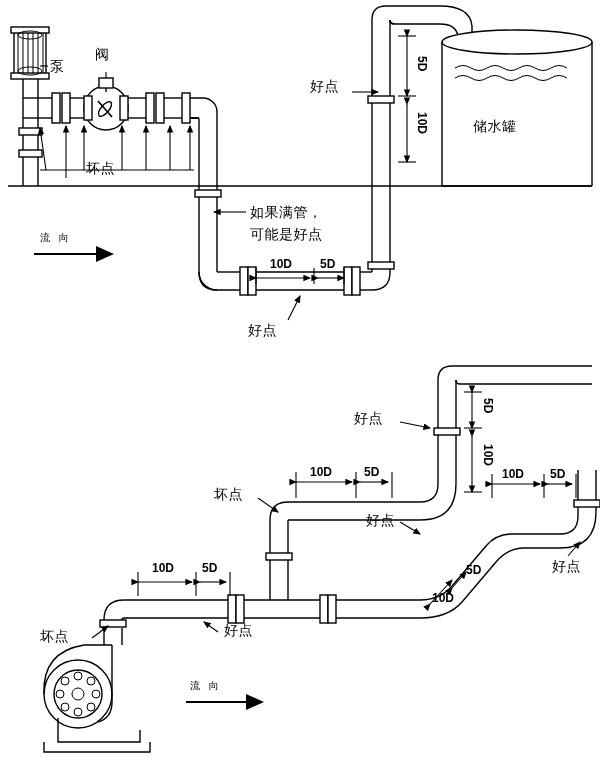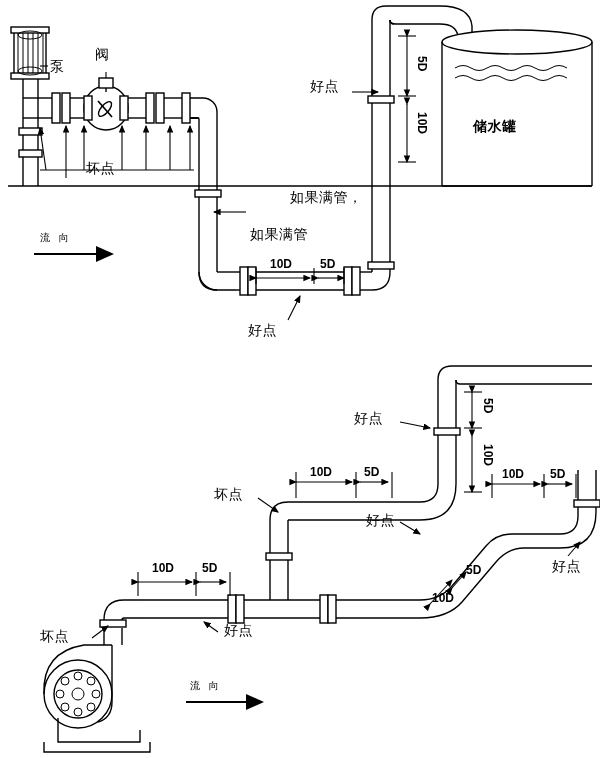--- a/index.html
+++ b/index.html
@@ -343,24 +343,24 @@
 
       <line x1="186" y1="702" x2="262" y2="702" stroke-width="2" marker-end="url(#ahb)"></line>
 
     </g>
   </svg>
 
   <div class="lbl cn" style="left:50px; top:58px;">泵</div>
   <div class="lbl cn" style="left:95px; top:46px;">阀</div>
   <div class="lbl cn" style="left:86px; top:160px;">坏点</div>
   <div class="lbl cn" style="left:310px; top:78px;">好点</div>
-  <div class="lbl cn two-line" style="left:250px; top:187px;margin-left:40px;">如果满管，</div>
-  <div class="lbl cn two-line" style="left:250px; top:224px;">如果满管</div>
+  <div class="lbl cn two-line" style="left:250px; top:202px;">如果满管，</div>
+  <div class="lbl cn two-line" style="left:250px; top:224px;">可能是好点</div>
   <div class="lbl cn" style="left:248px; top:322px;">好点</div>
-  <div class="lbl cn" style="left:473px; top:118px;font-weight:bold;">储水罐</div>
+  <div class="lbl cn" style="left:473px; top:118px;">储水罐</div>
   <div class="lbl flow" style="left:40px; top:232px;">流  向</div>
 
   <div class="lbl dim-v" style="left:414px; top:56px;">5D</div>
   <div class="lbl dim-v" style="left:414px; top:112px;">10D</div>
   <div class="lbl dim" style="left:270px; top:258px;">10D</div>
   <div class="lbl dim" style="left:320px; top:258px;">5D</div>
 
   <div class="lbl cn" style="left:354px; top:410px;">好点</div>
   <div class="lbl cn" style="left:214px; top:486px;">坏点</div>
   <div class="lbl cn" style="left:366px; top:512px;">好点</div>

